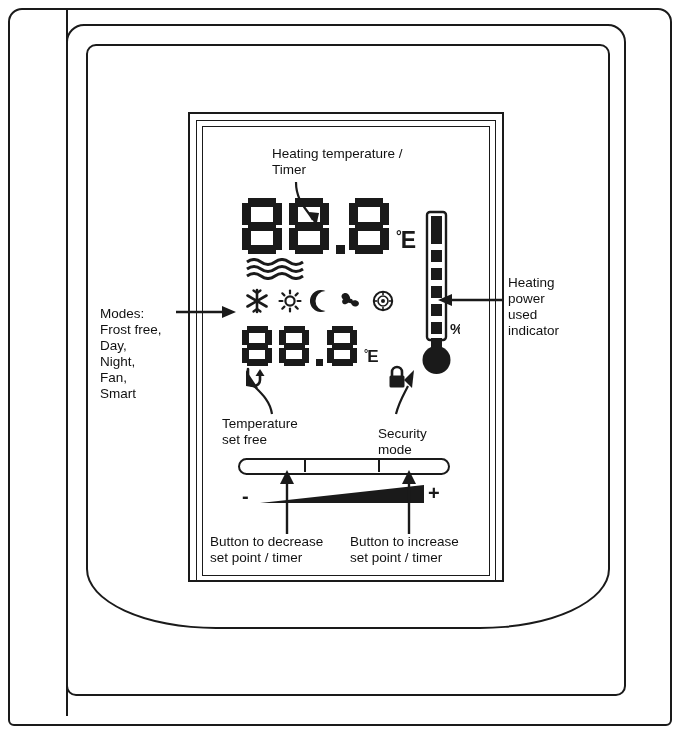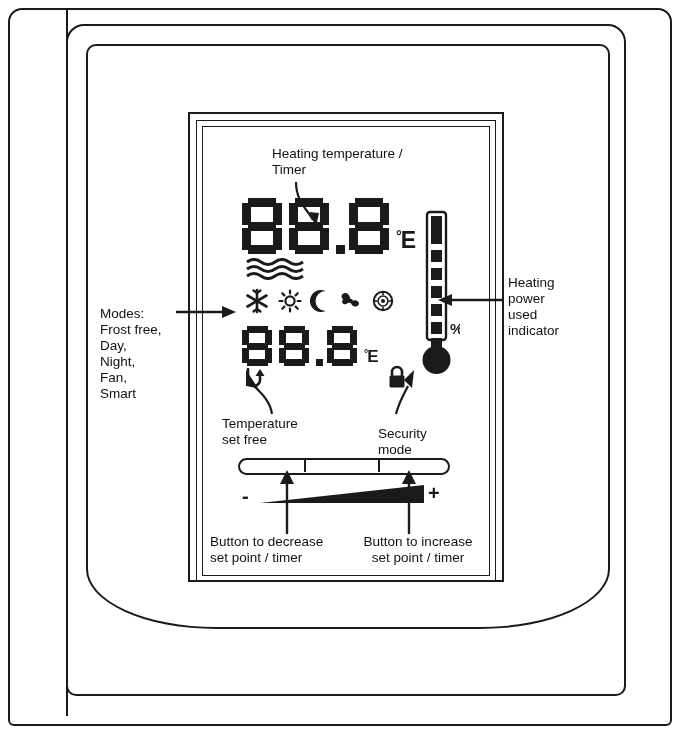--- a/index.html
+++ b/index.html
@@ -489,20 +489,20 @@
     <path d="M32,6 L30,24 L22,16 Z" fill="#1a1a1a"></path>
   </svg>
 
   <div class="label" style="left:210px; top:534px; width:136px;">Button to decrease
 set point / timer</div>
   <svg class="arrow-svg" style="left:278px; top:468px; width:18px; height:66px;" viewBox="0 0 18 66">
     <line x1="9" y1="66" x2="9" y2="14" stroke="#1a1a1a" stroke-width="2.4"></line>
     <path d="M2,16 L9,2 L16,16 Z" fill="#1a1a1a"></path>
   </svg>
 
-  <div class="label" style="left:350px; top:534px; width:136px;text-align:center;">Button to increase
+  <div class="label" style="left:350px; top:534px; width:136px;">Button to increase
 set point / timer</div>
   <svg class="arrow-svg" style="left:400px; top:468px; width:18px; height:66px;" viewBox="0 0 18 66">
     <line x1="9" y1="66" x2="9" y2="14" stroke="#1a1a1a" stroke-width="2.4"></line>
     <path d="M2,16 L9,2 L16,16 Z" fill="#1a1a1a"></path>
   </svg>
 
 </div>
 
 </body></html>

